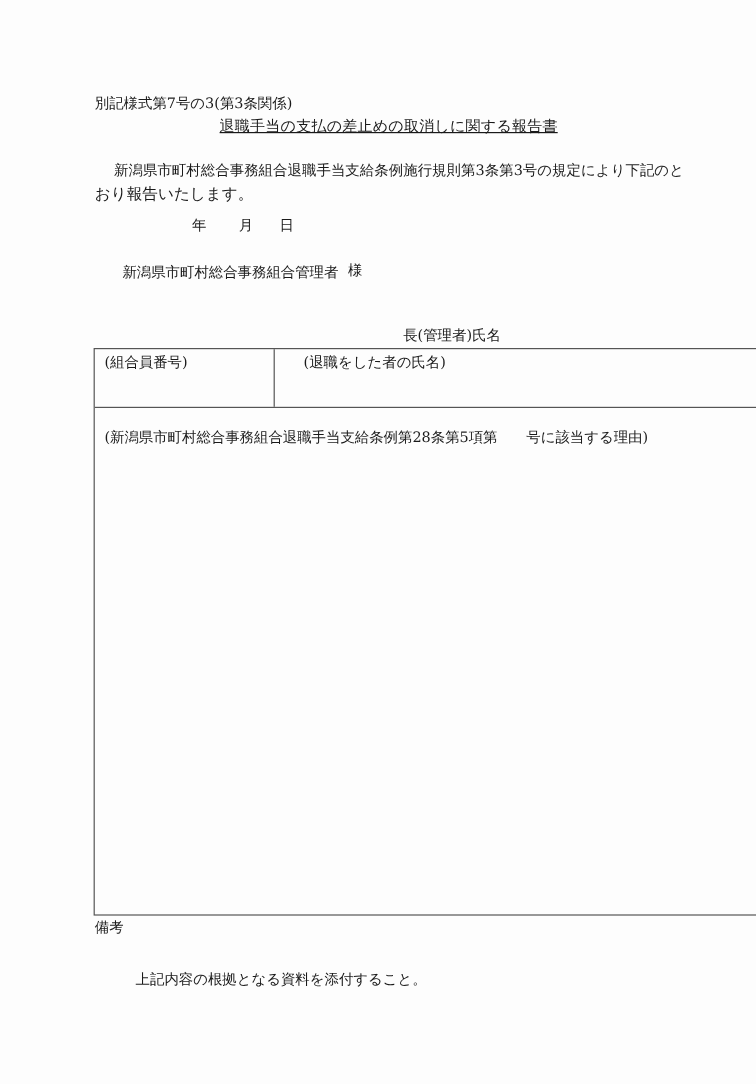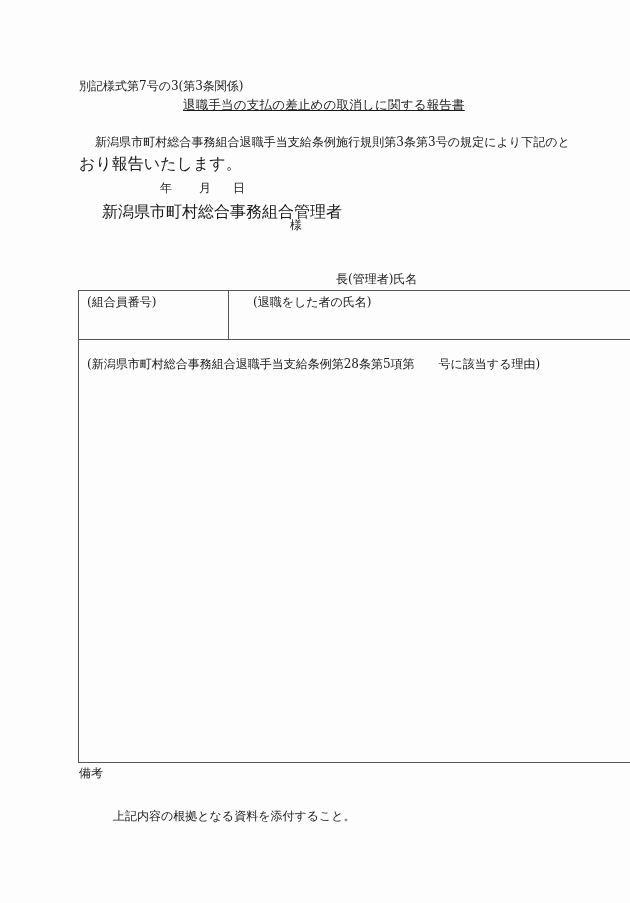--- a/index.html
+++ b/index.html
@@ -14,25 +14,25 @@
       overflow: hidden;
       font-family: "DejaVu Serif", "Liberation Serif", serif;
       color: #1a1a1a;
       font-size: 12px;
       line-height: 1;
     }
     .abs { position: absolute; white-space: nowrap; text-align: center; }
     .form-ref { left: 79px; top: 80px; font-size: 12px; }
     .title { left: 183px; top: 99px; font-size: 12.5px; letter-spacing: 0.2px; text-decoration: underline; }
     .para-l1 { left: 95px; top: 136px; font-size: 12px; letter-spacing: 0.05px; }
-    .para-l2 { left: 79px; top: 156px; font-size: 16px; }
+    .para-l2 { left: 79px; top: 156px; font-size: 13px; }
     .date-year { left: 160px; top: 182px; }
     .date-month { left: 199px; top: 182px; }
     .date-day { left: 233px; top: 182px; }
-    .addressee { left: 102px; top: 204px; font-size: 16px; }
+    .addressee { left: 102px; top: 221px; font-size: 12px; }
     .addressee-sama { left: 290px; top: 219px; font-size: 12px; }
     .signer { left: 336px; top: 257px; font-size: 12px; margin-top: 16px; }
 
     .table {
       position: absolute;
       left: 78px;
       top: 290px;
       width: 560px;
       height: 473px;
       border: 1px solid #555;

